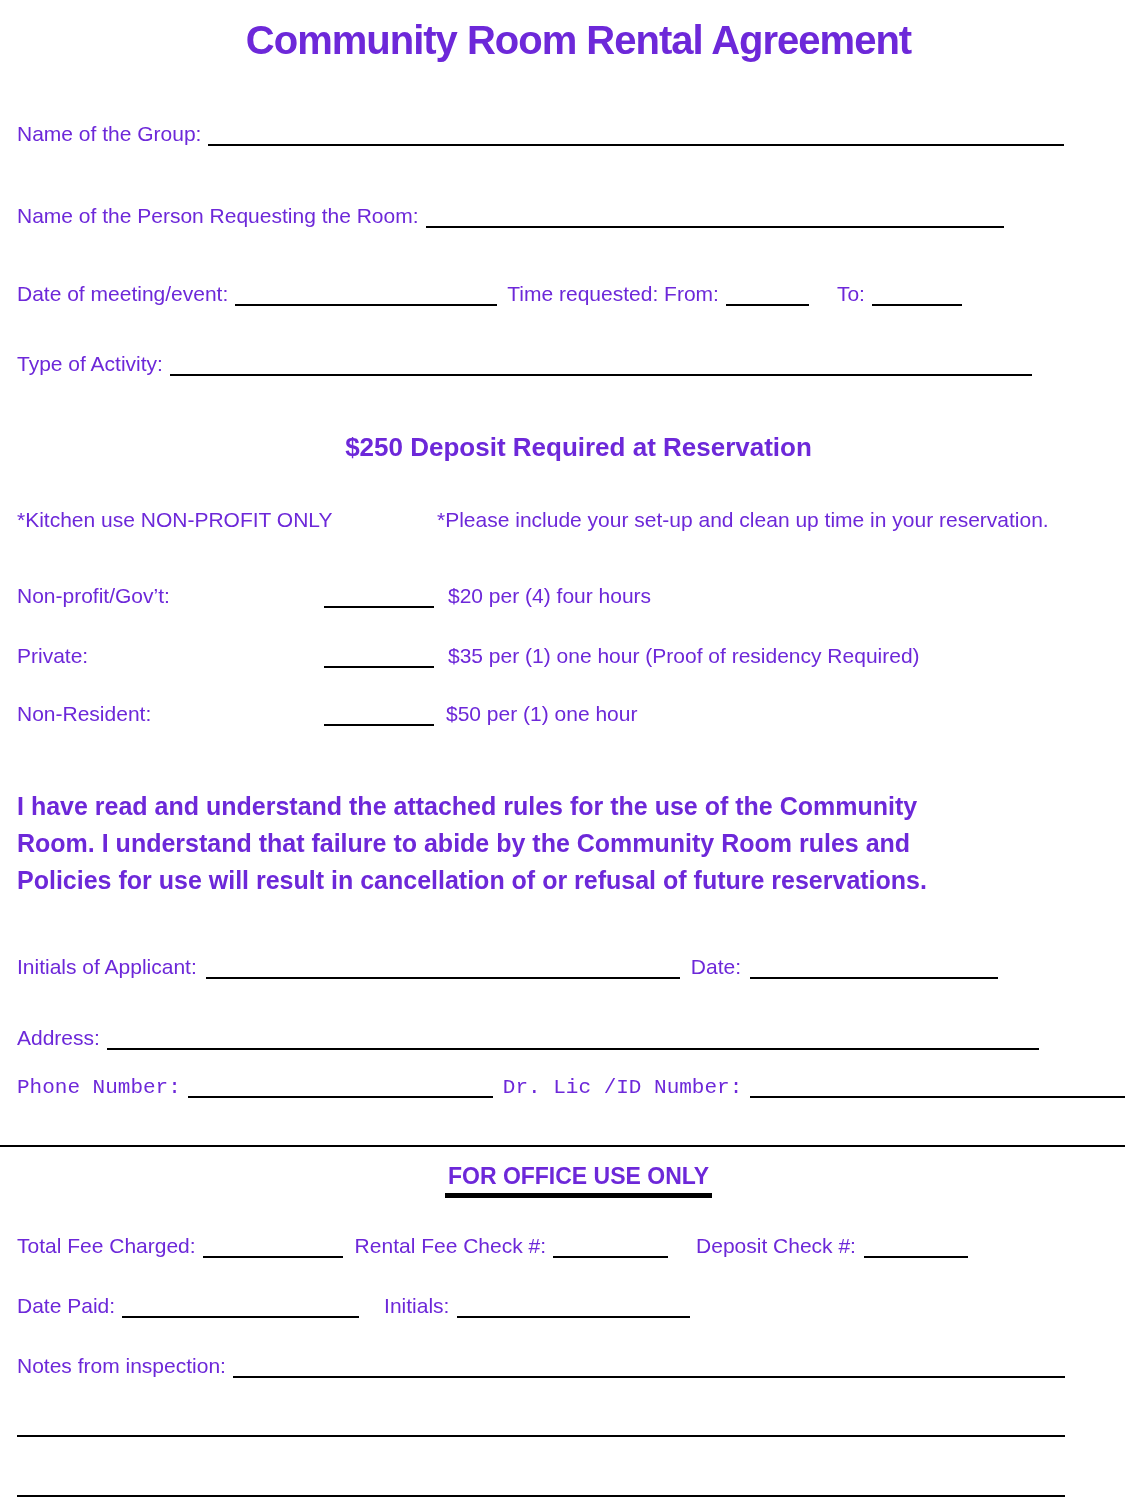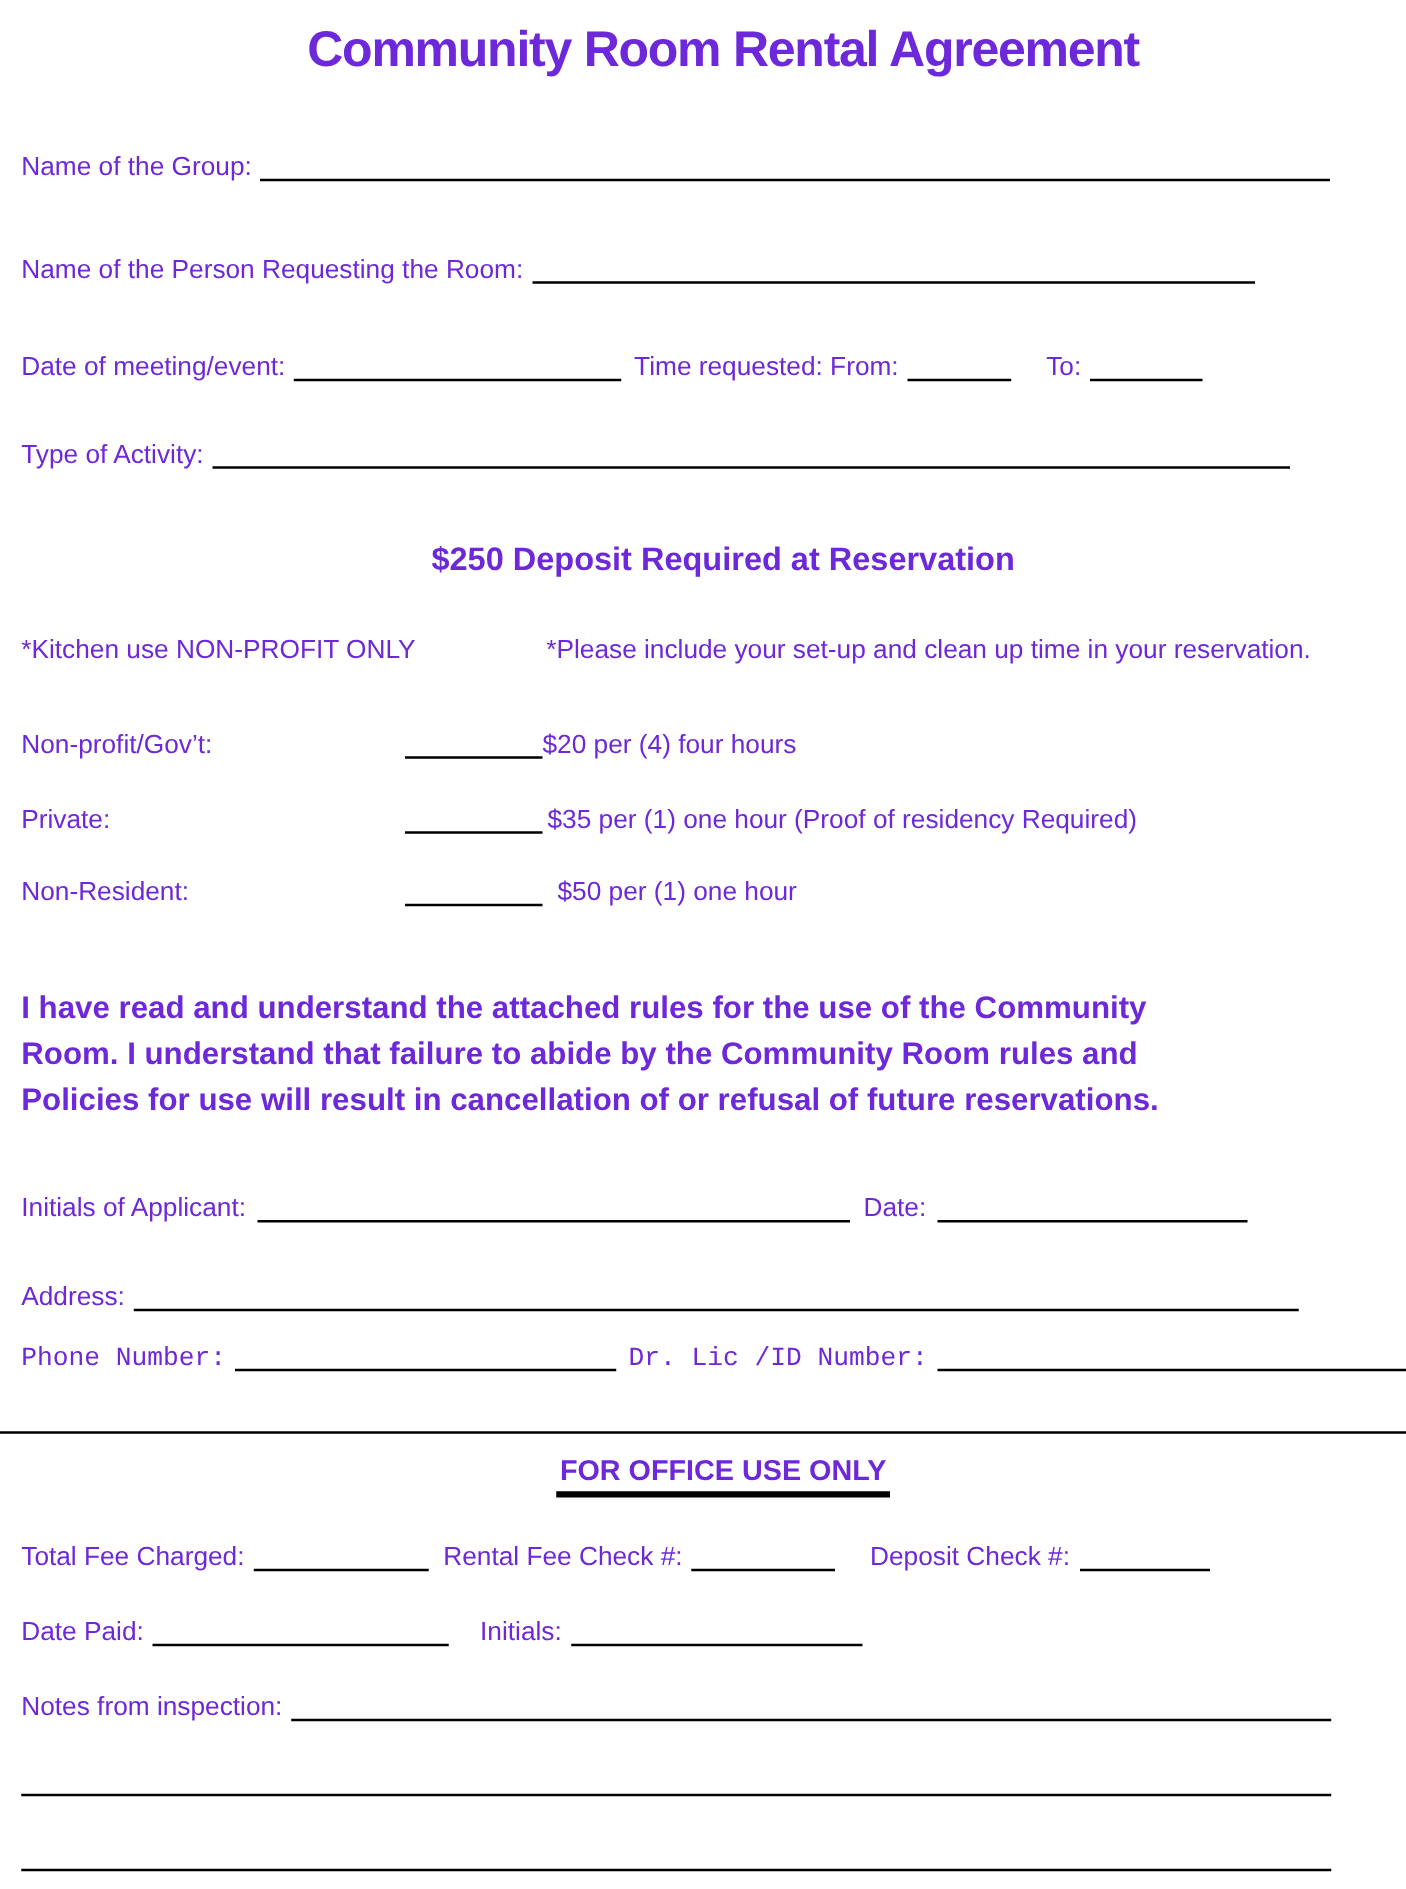--- a/index.html
+++ b/index.html
@@ -117,25 +117,25 @@
 
   <div class="center-row" style="top: 432px;">
     <span class="deposit-heading">$250 Deposit Required at Reservation</span>
   </div>
 
   <div class="row" style="top: 508px;">
     <span class="kitchen-note">*Kitchen use NON-PROFIT ONLY</span><span>*Please include your set-up and clean up time in your reservation.</span>
   </div>
 
   <div class="row" style="top: 584px;">
-    <span class="fee-label">Non-profit/Gov’t:</span><span class="bl" style="width: 110px;"></span><span style="margin-left: 0;">$20 per (4) four hours</span>
+    <span class="fee-label">Non-profit/Gov’t:</span><span class="bl" style="width: 110px;"></span><span style="margin-left: 14px;">$20 per (4) four hours</span>
   </div>
 
   <div class="row" style="top: 644px;">
-    <span class="fee-label">Private:</span><span class="bl" style="width: 110px;"></span><span style="margin-left: 4px;">$35 per (1) one hour (Proof of residency Required)</span>
+    <span class="fee-label">Private:</span><span class="bl" style="width: 110px;"></span><span style="margin-left: 14px;">$35 per (1) one hour (Proof of residency Required)</span>
   </div>
 
   <div class="row" style="top: 702px;">
     <span class="fee-label">Non-Resident:</span><span class="bl" style="width: 110px;"></span><span style="margin-left: 12px;">$50 per (1) one hour</span>
   </div>
 
   <div class="agreement">
     <div>I have read and understand the attached rules for the use of the Community</div>
     <div>Room. I understand that failure to abide by the Community Room rules and</div>
     <div>Policies for use will result in cancellation of or refusal of future reservations.</div>

